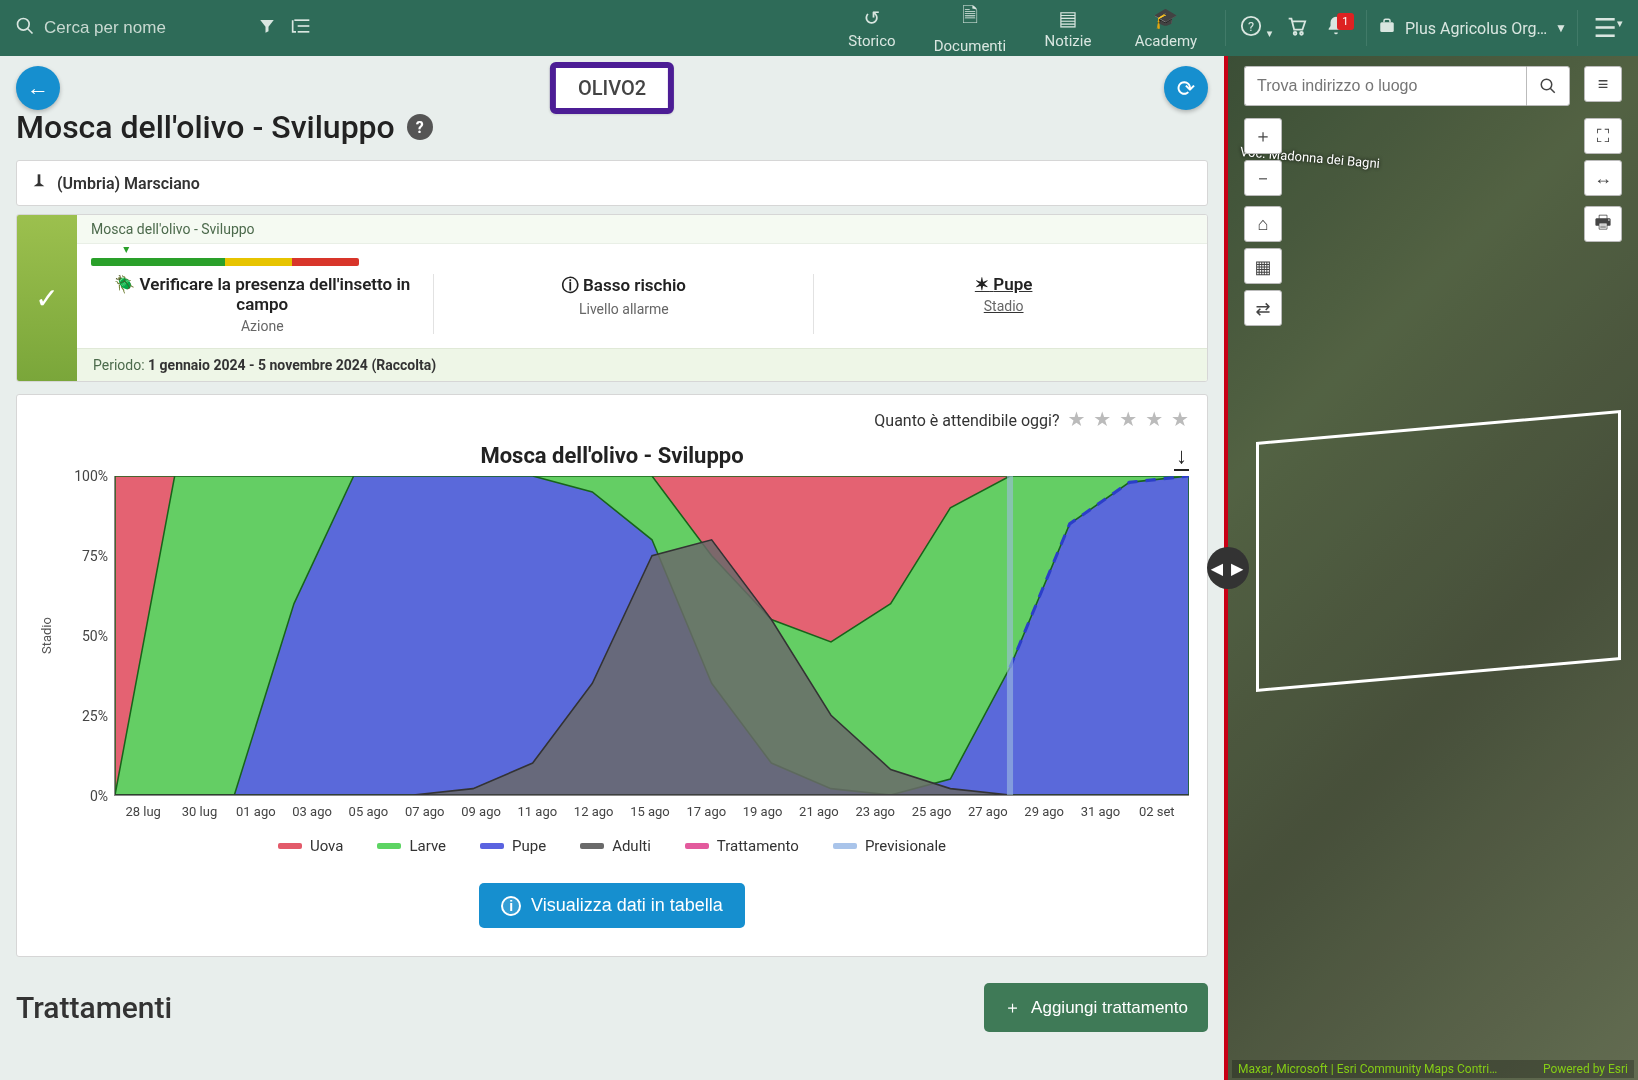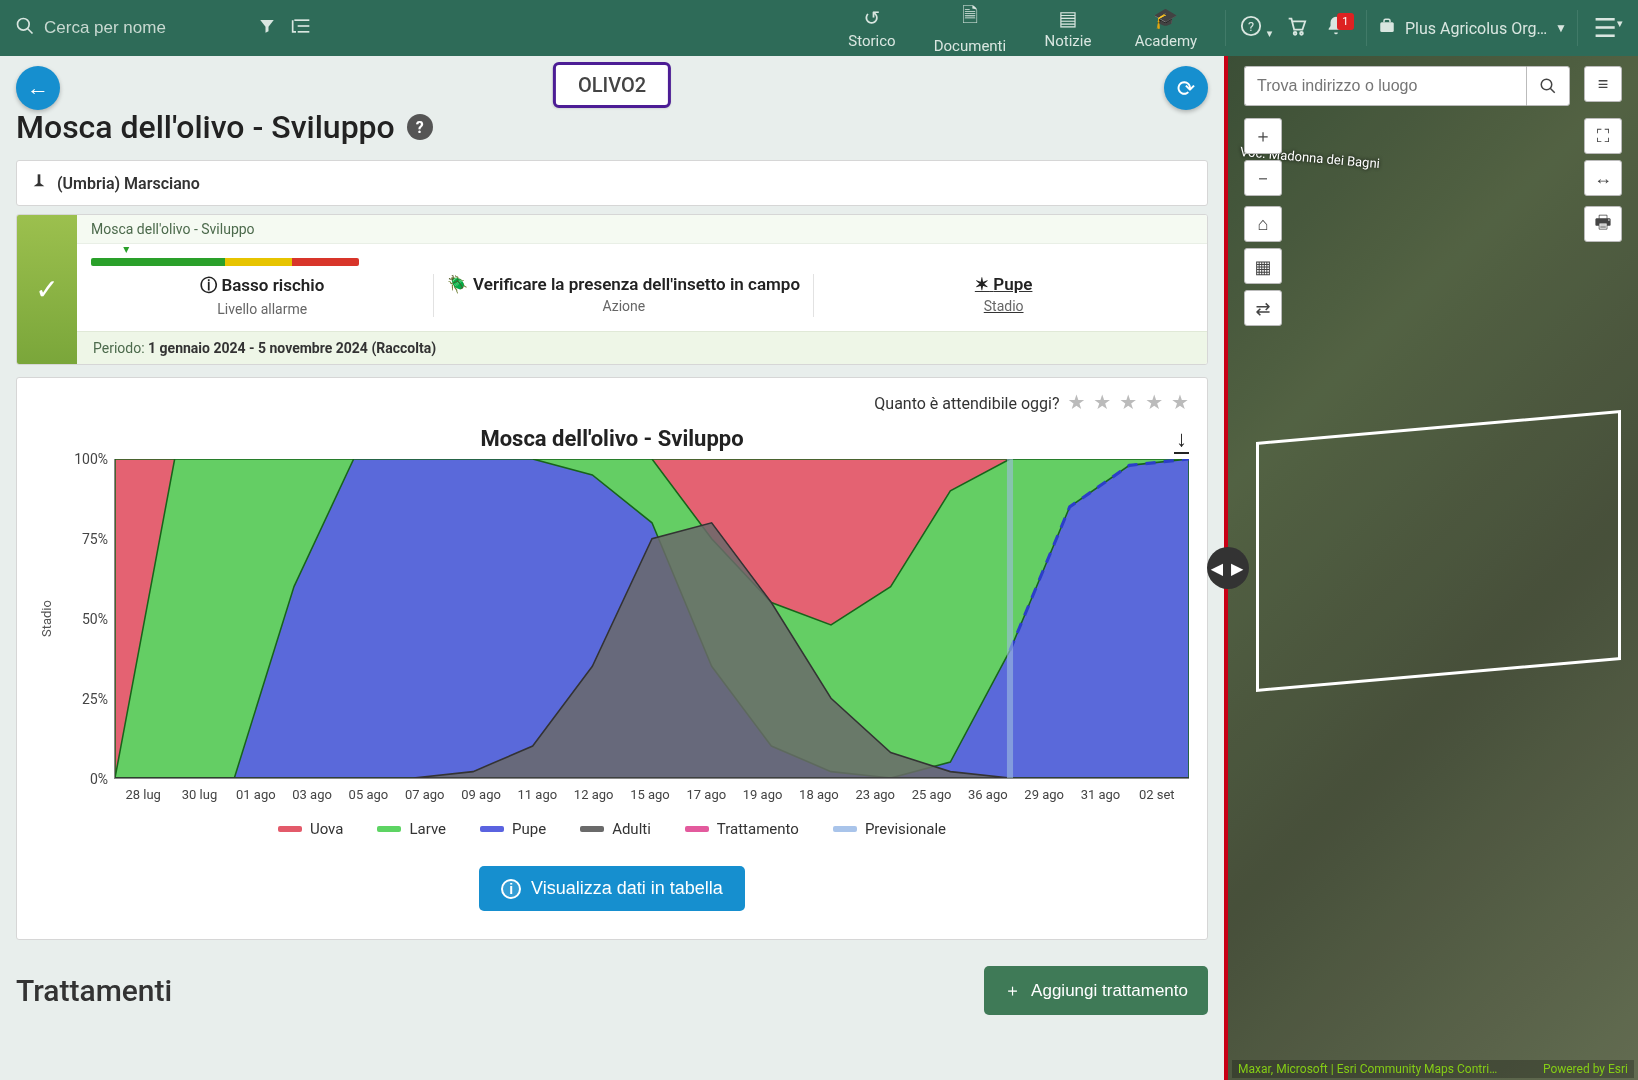--- a/index.html
+++ b/index.html
@@ -72,21 +72,21 @@
     background: #2a3a20;
   }
   
   .chip-row {
     position:relative;
     height: 52px;
   }
   .chip {
     position:absolute; left:50%; transform:translateX(-50%);
     top:6px;
-    background:#fff; border:3px solid #4c1d95; border-radius:6px;
+    background:#fff; border:6px solid #4c1d95; border-radius:6px;
     padding:8px 22px; font-size:20px; color:#444; font-weight:500;
     box-shadow:0 1px 2px rgba(0,0,0,.1);
   }
   .round-btn {
     position:absolute; top:10px;
     width:44px; height:44px; border-radius:50%;
     background:#168fcf; color:#fff;
     display:flex; align-items:center; justify-content:center;
     font-size:22px; cursor:pointer;
     box-shadow:0 2px 4px rgba(0,0,0,.25);
@@ -387,26 +387,26 @@
       <div class="ok-col">✓</div>
       <div class="body">
         <div class="hdr">Mosca dell'olivo - Sviluppo</div>
         <div style="display:flex;">
           <div style="width:310px;">
             <div class="risk-bar"></div>
           </div>
         </div>
         <div class="status-row">
           <div class="status-col">
+            <div class="line1"><span>🪲</span> <span>Verificare la presenza dell'insetto in campo</span></div>
+            <div class="line2">Azione</div>
+          </div>
+          <div class="status-col">
             <div class="line1"><span>ⓘ</span> <span>Basso rischio</span></div>
             <div class="line2">Livello allarme</div>
-          </div>
-          <div class="status-col">
-            <div class="line1"><span>🪲</span> <span>Verificare la presenza dell'insetto in campo</span></div>
-            <div class="line2">Azione</div>
           </div>
           <div class="status-col">
             <div class="line1"><span>✶</span> <span>Pupe</span></div>
             <div class="line2">Stadio</div>
           </div>
         </div>
         <div class="period">
           <span>Periodo:</span>
           <b>1 gennaio 2024 - 5 novembre 2024 (Raccolta)</b>
         </div>
@@ -456,24 +456,24 @@
           <span>01 ago</span>
           <span>03 ago</span>
           <span>05 ago</span>
           <span>07 ago</span>
           <span>09 ago</span>
           <span>11 ago</span>
           <span>12 ago</span>
           <span>15 ago</span>
           <span>17 ago</span>
           <span>19 ago</span>
-          <span>18 ago</span>
+          <span>21 ago</span>
           <span>23 ago</span>
           <span>25 ago</span>
-          <span>36 ago</span>
+          <span>27 ago</span>
           <span>29 ago</span>
           <span>31 ago</span>
           <span>02 set</span>
         </div>
       <div class="legend" id="legend">
           <div class="item">
             <span class="swatch" style="background:#e35a6a"></span>
             <span>Uova</span>
           </div>
           <div class="item">

